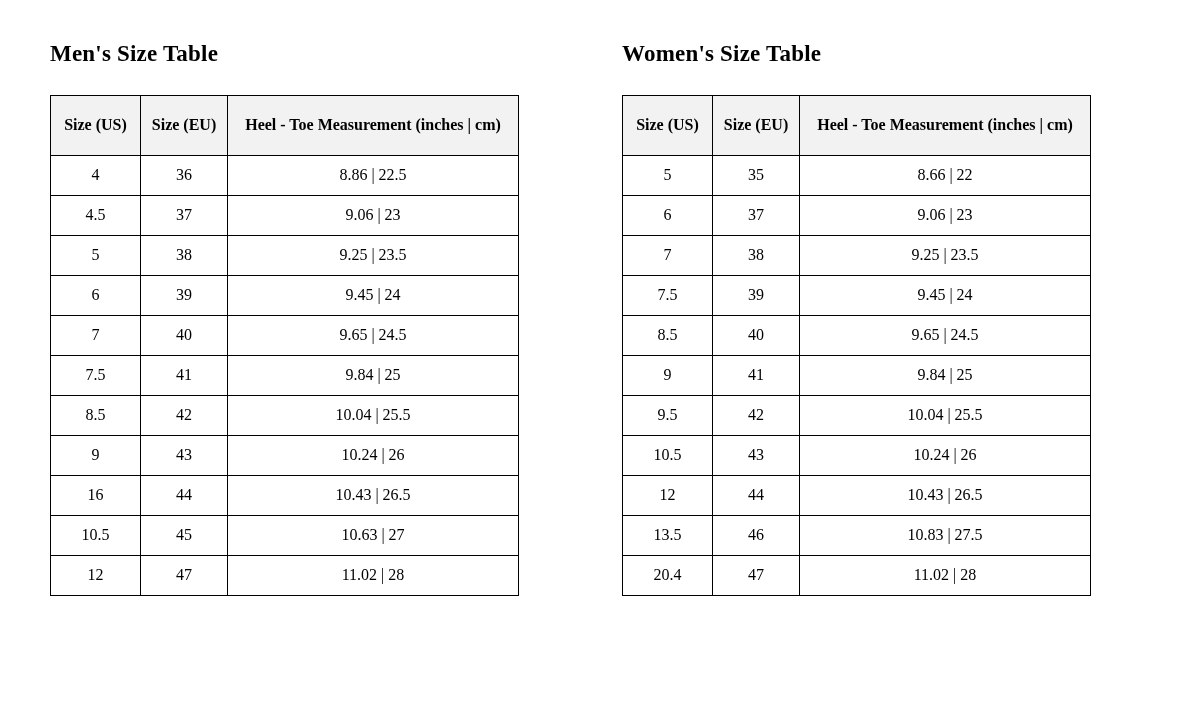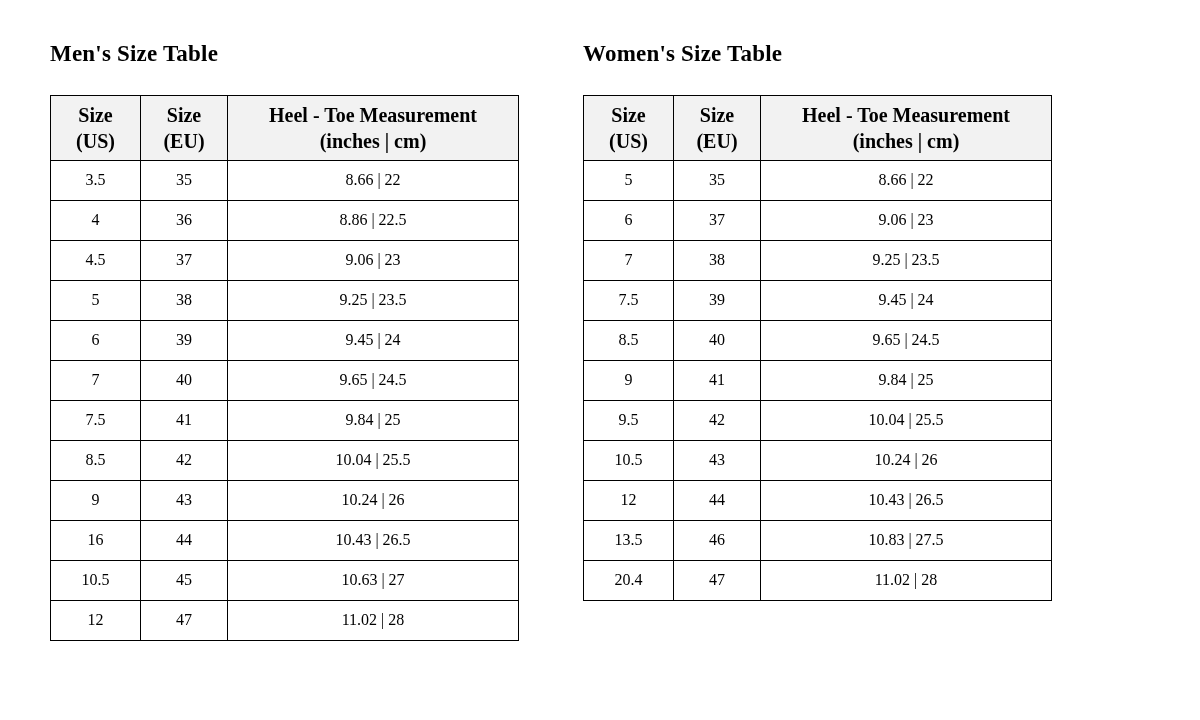--- a/index.html
+++ b/index.html
@@ -11,21 +11,21 @@
     color: #000000;
   }
   .page {
     width: 1200px;
     height: 720px;
     background: #ffffff;
     overflow: hidden;
   }
   .tables-wrap {
     display: flex;
-    gap: 65px;
+    gap: 104px;
     padding: 40px 0 0 50px;
     align-items: flex-start;
   }
   .table-section {
     width: 468px;
     flex: 0 0 468px;
   }
   .table-title {
     font-size: 23px;
     font-weight: bold;
@@ -38,21 +38,21 @@
     width: 468px;
     table-layout: fixed;
   }
   table.size-table col.col-us { width: 90px; }
   table.size-table col.col-eu { width: 87px; }
   table.size-table col.col-measure { width: 291px; }
   table.size-table th {
     background: #f2f2f2;
     border: 1px solid #000000;
     font-weight: bold;
-    font-size: 20px;
+    font-size: 16px;
     line-height: 1.3;
     text-align: center;
     vertical-align: middle;
     height: 60px;
     padding: 6px 10px;
   }
   table.size-table td {
     border: 1px solid #000000;
     font-size: 16px;
     text-align: center;
@@ -77,25 +77,20 @@
         </colgroup>
         <thead>
           <tr>
             <th>Size (US)</th>
             <th>Size (EU)</th>
             <th>Heel - Toe Measurement (inches | cm)</th>
           </tr>
         </thead>
         <tbody>
             <tr>
-              <td>3.5</td>
-              <td>35</td>
-              <td>8.66 | 22</td>
-            </tr>
-            <tr>
               <td>4</td>
               <td>36</td>
               <td>8.86 | 22.5</td>
             </tr>
             <tr>
               <td>4.5</td>
               <td>37</td>
               <td>9.06 | 23</td>
             </tr>
             <tr>

